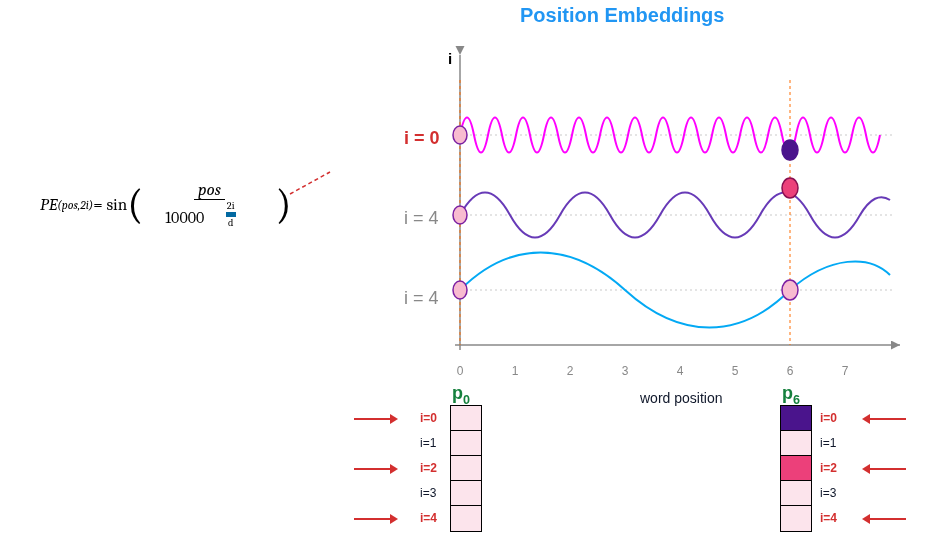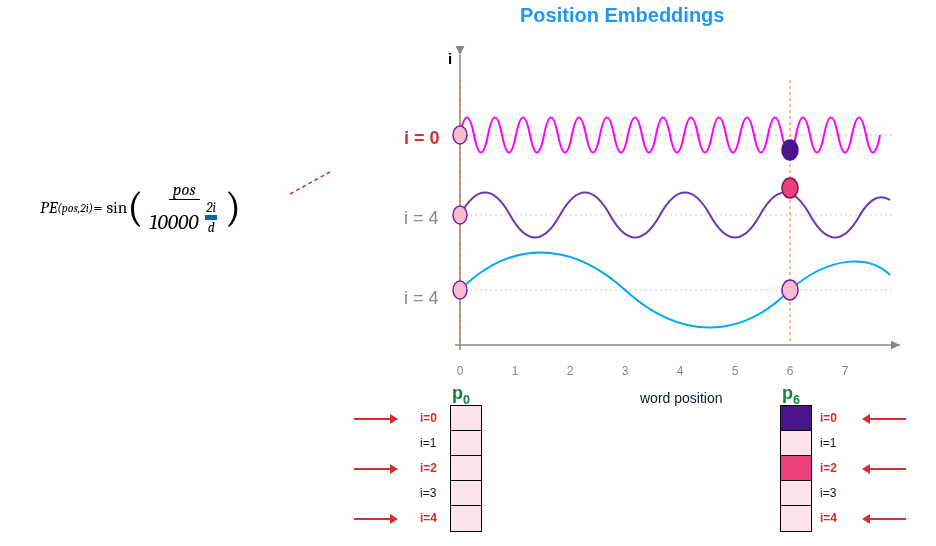--- a/index.html
+++ b/index.html
@@ -1,21 +1,21 @@
 <!DOCTYPE html>
 <html><head>
 <meta charset="utf-8">
 <style>
   body{margin:0;font-family:"Segoe UI",Arial,sans-serif;width:936px;height:546px;position:relative;background:#fff;overflow:hidden}
   .title{position:absolute;top:4px;left:520px;color:#2196f3;font-size:20px;font-weight:bold}
   .formula{position:absolute;top:180px;left:40px;font-family:Cambria,"Times New Roman",serif;font-size:17px;color:#000;display:flex;align-items:center}
   .formula .sub{font-size:.7em;vertical-align:sub}
-  .formula .frac{display:inline-flex;flex-direction:column;align-items:center;margin:0 2px;vertical-align:middle}
+  .formula .frac{display:inline-flex;flex-direction:column;align-items:center;margin:0 18px;vertical-align:middle}
   .formula .num{border-bottom:1px solid #000;padding:0 4px;font-size:17px}
-  .formula .den{padding:0 4px;font-size:21px;font-style:italic}
+  .formula .den{padding:0 4px;font-size:16px;}
   .formula .paren{font-size:42px;font-weight:100;line-height:42px;color:#000}
   .formula .sup{font-size:.65em;vertical-align:super}
   .formula .it{font-style:italic}
   .dash-marker{position:absolute;top:172px;left:290px;width:44px;height:22px}
   .dash-marker svg{overflow:visible}
   .chart{position:absolute;top:40px;left:440px;width:470px;height:320px}
   .i-label{position:absolute;font-size:18px;color:#888}
   .i-label.red{color:#d32f2f;font-weight:bold}
   .axis-i{position:absolute;top:10px;left:8px;color:#000;font-weight:bold;font-size:15px}
   .tick{position:absolute;top:324px;font-size:12px;color:#888;transform:translateX(-50%)}

